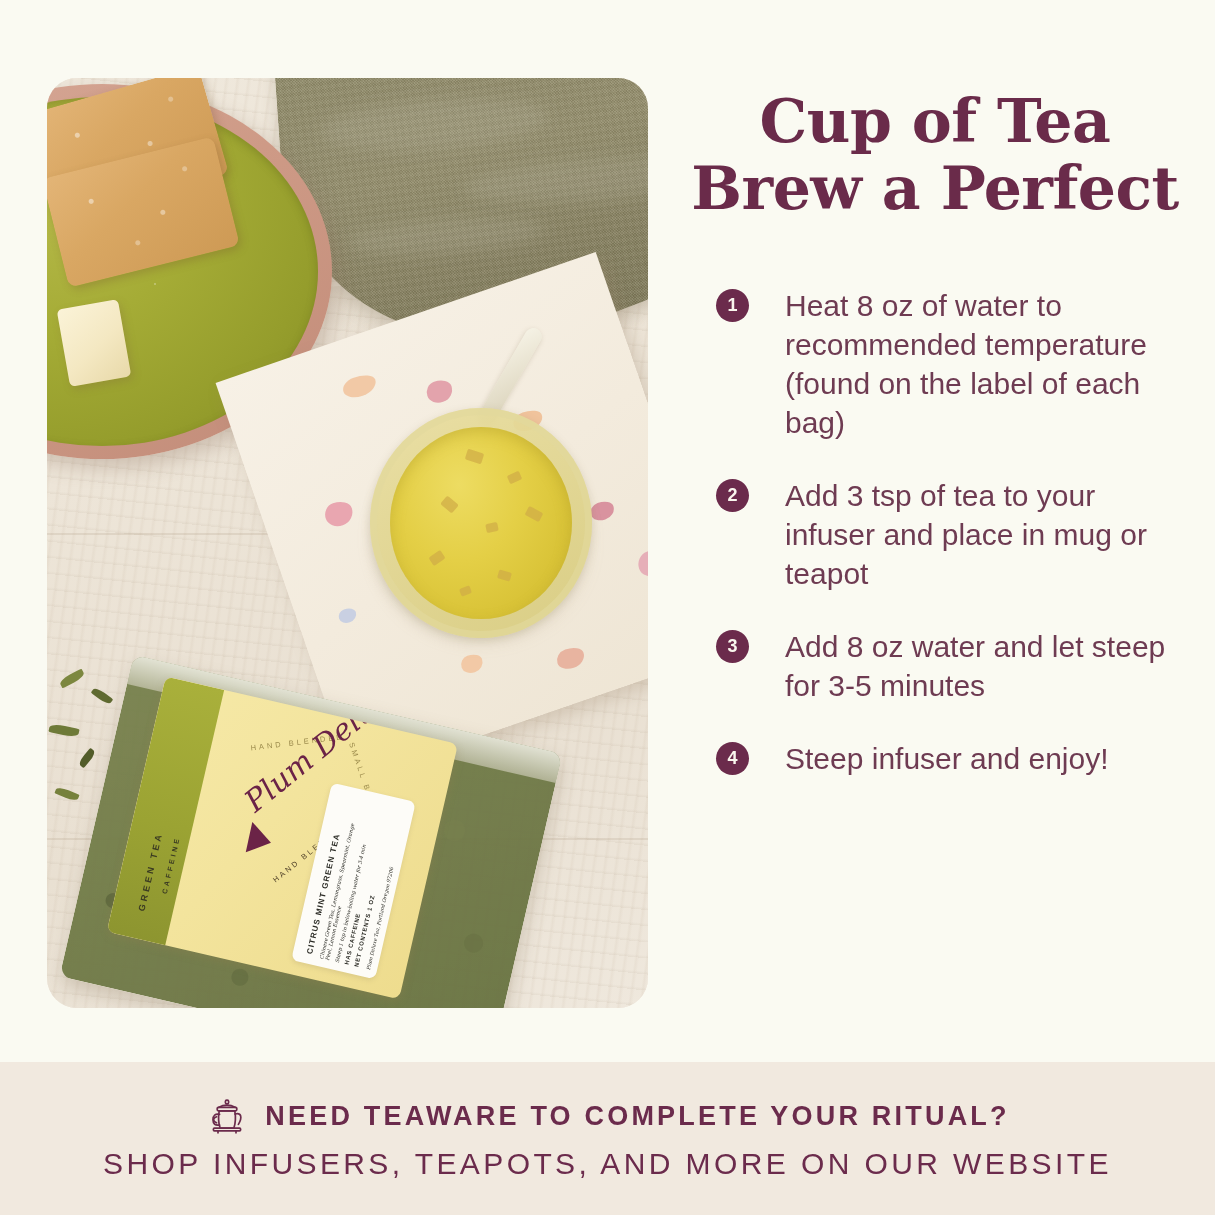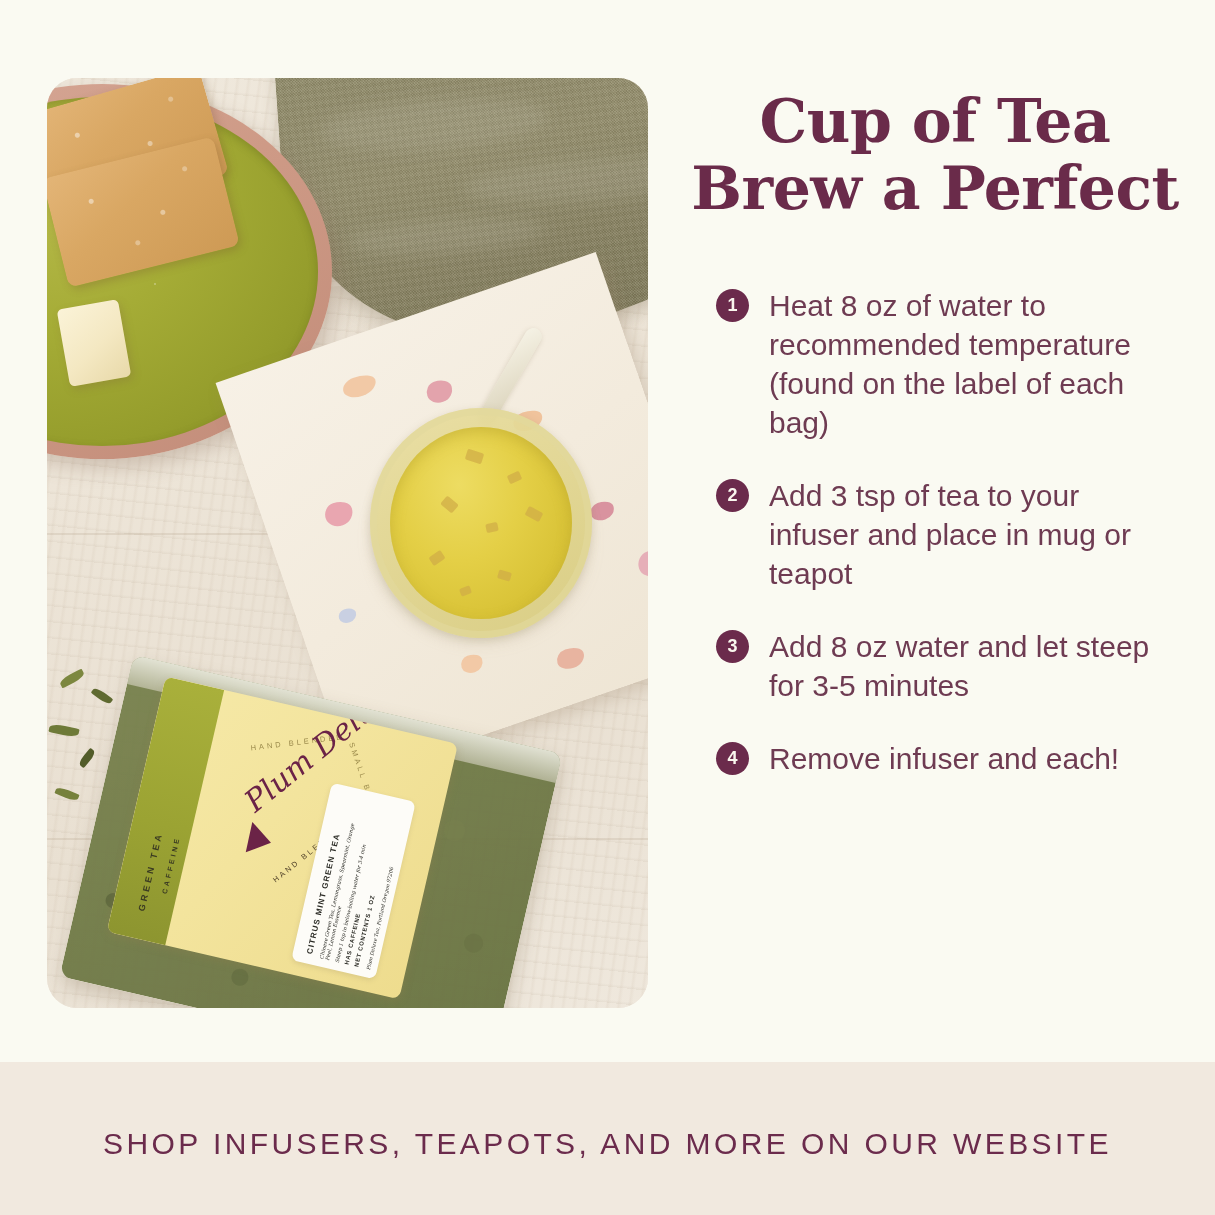--- a/index.html
+++ b/index.html
@@ -331,21 +331,21 @@
     background: #6B2B4C;
     color: #FAF7EE;
     font-size: 18px;
     font-weight: 600;
     display: flex;
     align-items: center;
     justify-content: center;
     margin-top: 3px;
   }
   .step-text {
-    margin-left: 20px;
+    margin-left: 36px;
     color: #6E3B52;
     font-size: 30px;
     line-height: 1.30;
     max-width: 400px;
   }
 
   
   .footer {
     position: absolute;
     left: 0; top: 1062px;
@@ -484,22 +484,38 @@
       <li class="step">
         <span class="badge">2</span>
         <span class="step-text">Add 3 tsp of tea to your infuser and place in mug or teapot</span>
       </li>
       <li class="step">
         <span class="badge">3</span>
         <span class="step-text">Add 8 oz water and let steep for 3-5 minutes</span>
       </li>
       <li class="step">
         <span class="badge">4</span>
-        <span class="step-text">Remove infuser and each!</span>
+        <span class="step-text">Steep infuser and enjoy!</span>
       </li>
     </ol>
   </div>
 
   <div class="footer">
+    <div class="footer-line1">
+      <svg class="teapot-icon" width="44" height="40" viewBox="0 0 44 40">
+        <g fill="none" stroke="#6B2B4C" stroke-width="1.7" stroke-linecap="round" stroke-linejoin="round">
+          <rect x="20.4" y="3.2" width="3.2" height="3.6" rx="1.4"></rect>
+          <path d="M13.5 10.4 q8.5 -4.6 17 0"></path>
+          <rect x="12.2" y="10.4" width="19.6" height="3.4" rx="1.2"></rect>
+          <path d="M14.2 13.8 q-1.6 9.6 0.9 17.2 h13.8 q2.5 -7.6 0.9 -17.2 z"></path>
+          <path d="M14.6 17.4 q-6.6 -1.2 -6.6 5.3 q0 6.4 6.6 5.3"></path>
+          <path d="M11.6 19.8 q-3.0 1.0 -3.0 3.0 q0 2.0 3.0 3.0"></path>
+          <path d="M30.0 17.0 q4.6 -1.4 5.6 1.8 q1.0 3.2 -2.2 8.6"></path>
+          <rect x="8.4" y="31.2" width="27.2" height="2.6" rx="1.0"></rect>
+          <path d="M13.0 33.8 v2.0 M31.0 33.8 v2.0"></path>
+        </g>
+      </svg>
+      <span>NEED TEAWARE TO COMPLETE YOUR RITUAL?</span>
+    </div>
     <div class="footer-line2">SHOP INFUSERS, TEAPOTS, AND MORE ON OUR WEBSITE</div>
   </div>
 
 </div>
 
 </body></html>

